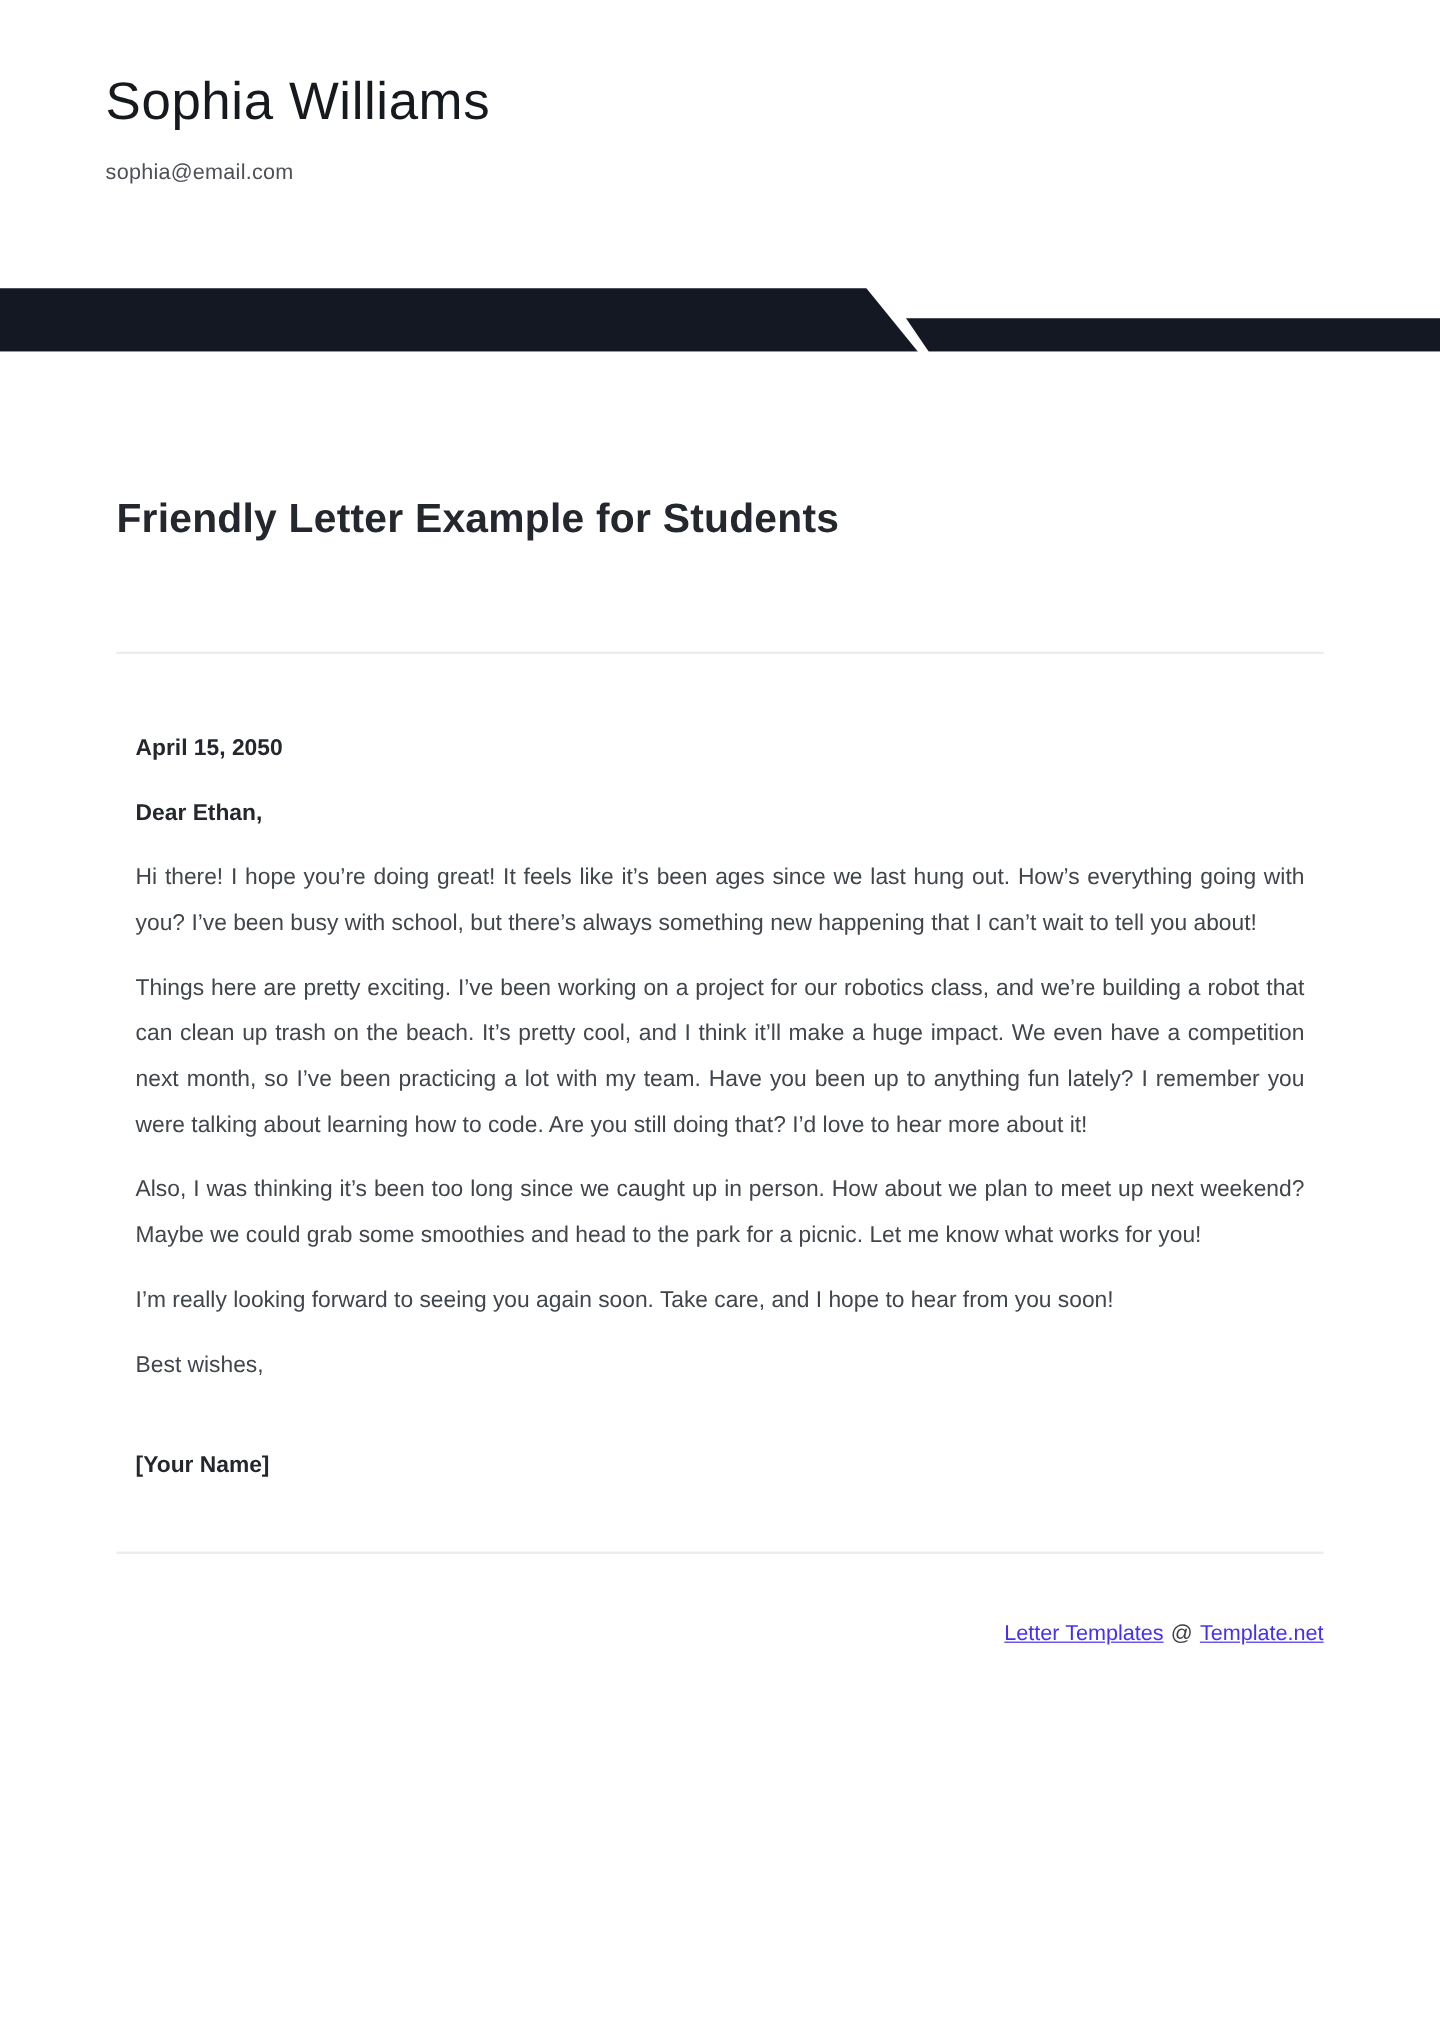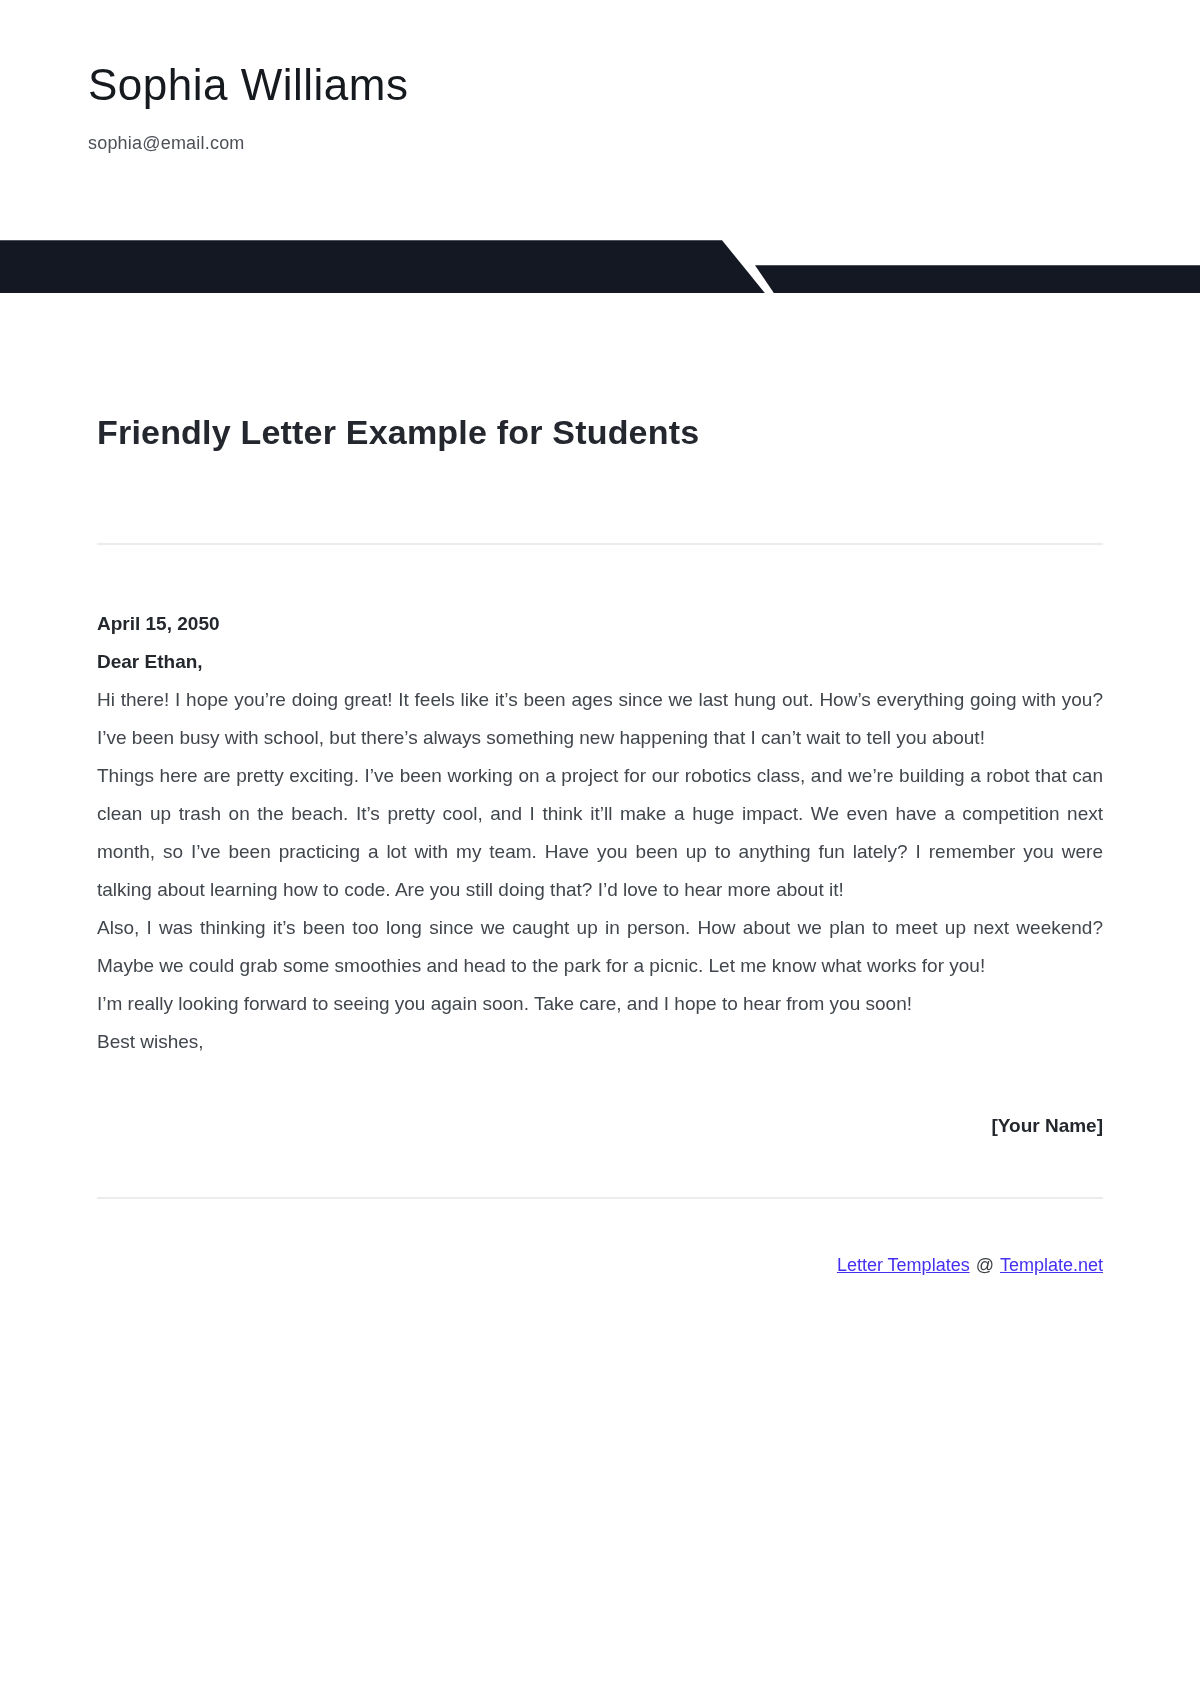--- a/index.html
+++ b/index.html
@@ -82,31 +82,30 @@
   }
   .divider.bottom { margin-top: 52px; }
 
   
   .letter {
     margin-top: 60px;
     font-size: 19px;
     line-height: 38px;
     color: var(--c-body);
   }
-  .letter p { margin: 0; }
+  .letter p { margin: 16px; }
   .letter .bold-line {
     font-weight: 700;
     color: var(--c-dark);
   }
   .letter .para { text-align: justify; }
   .letter .signature {
     margin-top: 46px;
     font-weight: 700;
     color: var(--c-dark);
-    text-align: right;
   }
 
   
   .doc-footer {
     margin-top: 52px;
     text-align: right;
     font-size: 18px;
     line-height: 28px;
     color: var(--c-at);
   }

